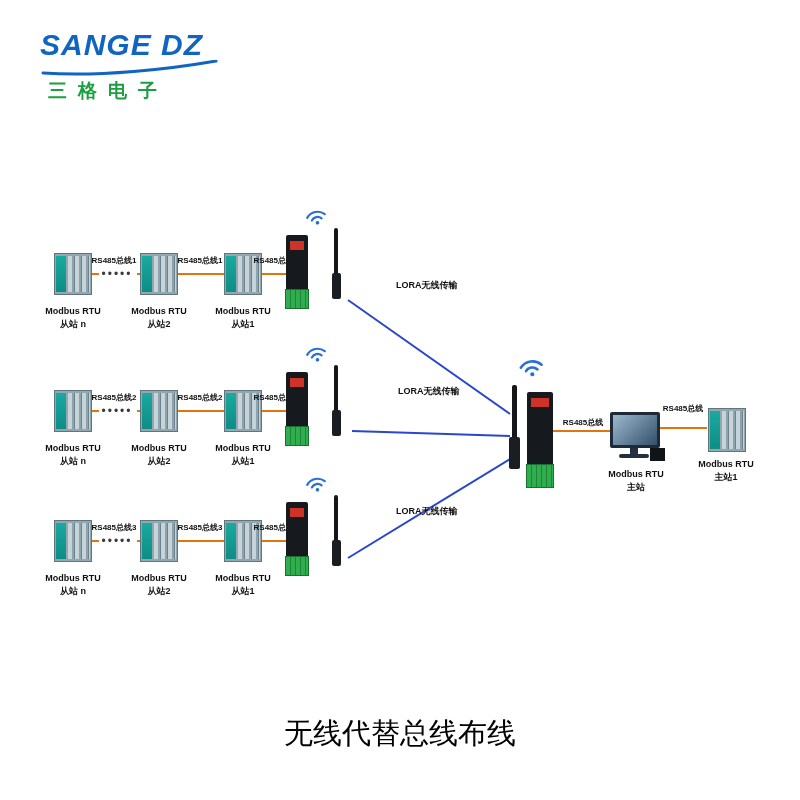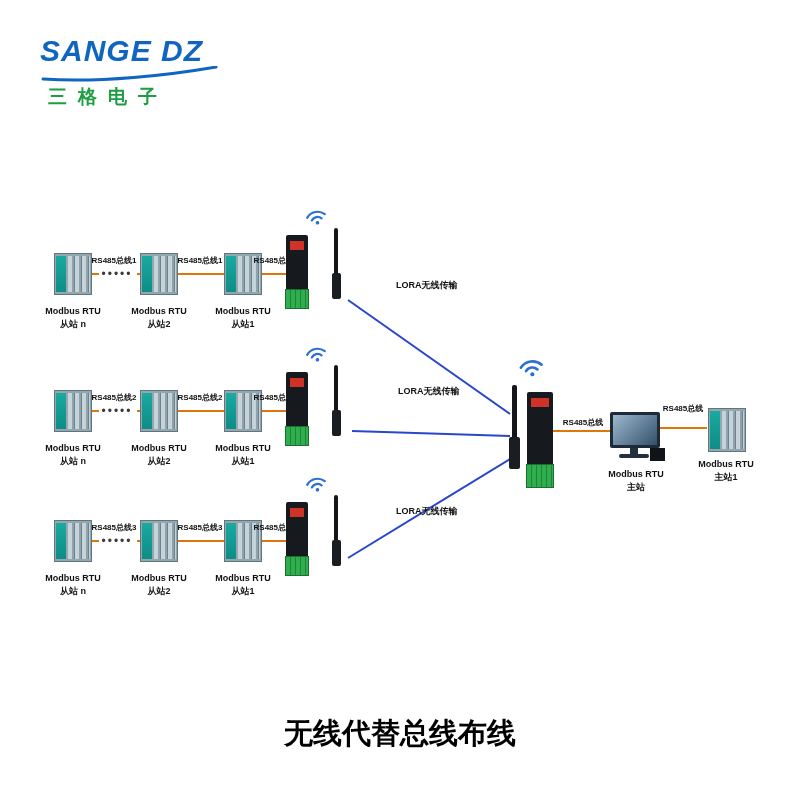--- a/index.html
+++ b/index.html
@@ -1,21 +1,21 @@
 <!DOCTYPE html>
 <html><head>
 <meta charset="utf-8">
 <style>
   html,body{margin:0;padding:0;background:#fff;}
   .canvas{position:relative;width:800px;height:800px;background:#fff;overflow:hidden;
           font-family:"Liberation Sans","DejaVu Sans",sans-serif;color:#111;}
   .wires{position:absolute;left:0;top:0;}
 
   
-  .logo{position:absolute;left:40px;top:34px;width:200px;}
+  .logo{position:absolute;left:40px;top:28px;width:200px;}
   .logo-en{font-style:italic;font-weight:bold;font-size:30px;letter-spacing:1px;color:#1065c0;}
   .logo-swoosh{display:block;margin-top:-2px;}
   .logo-cn{margin-left:8px;margin-top:2px;font-weight:700;font-size:19px;letter-spacing:11px;color:#1d9e43;}
 
   
   .row{position:absolute;left:0;width:480px;height:0;}
   .plc{position:absolute;width:38px;height:42px;background:#93a7b0;border:1px solid #61757e;box-sizing:border-box;}
   .plc::before{content:"";position:absolute;left:1px;top:2px;bottom:2px;width:10px;
                background:linear-gradient(#1aa9a0,#0d8d86);}
   .plc::after{content:"";position:absolute;left:13px;right:1px;top:2px;bottom:2px;
@@ -54,21 +54,21 @@
 
   
   .monitor{position:absolute;left:610px;top:412px;width:56px;height:54px;}
   .screen{position:absolute;left:0;top:0;width:44px;height:30px;background:linear-gradient(135deg,#9db9cf,#33506b);
           border:3px solid #1d2b38;border-radius:2px;}
   .neck{position:absolute;left:20px;top:36px;width:8px;height:6px;background:#23313e;}
   .foot{position:absolute;left:9px;top:42px;width:30px;height:4px;background:#23313e;border-radius:2px;}
   .tower{position:absolute;left:40px;top:36px;width:15px;height:13px;background:#101418;}
 
   
-  .caption{position:absolute;left:0;right:0;top:714px;text-align:center;font-size:29px;font-weight:700;
+  .caption{position:absolute;left:0;right:0;top:714px;text-align:center;font-size:29px;font-weight:400;
            color:#000;font-family:"DejaVu Serif","Liberation Serif",serif;}
   .url{position:absolute;left:0;right:0;top:752px;text-align:center;font-size:34px;font-weight:bold;
        letter-spacing:2px;text-decoration:underline;color:#000;
        font-family:"DejaVu Sans Mono","Liberation Mono",monospace;}
 </style>
 </head>
 <body>
 
 <div class="canvas">
 

